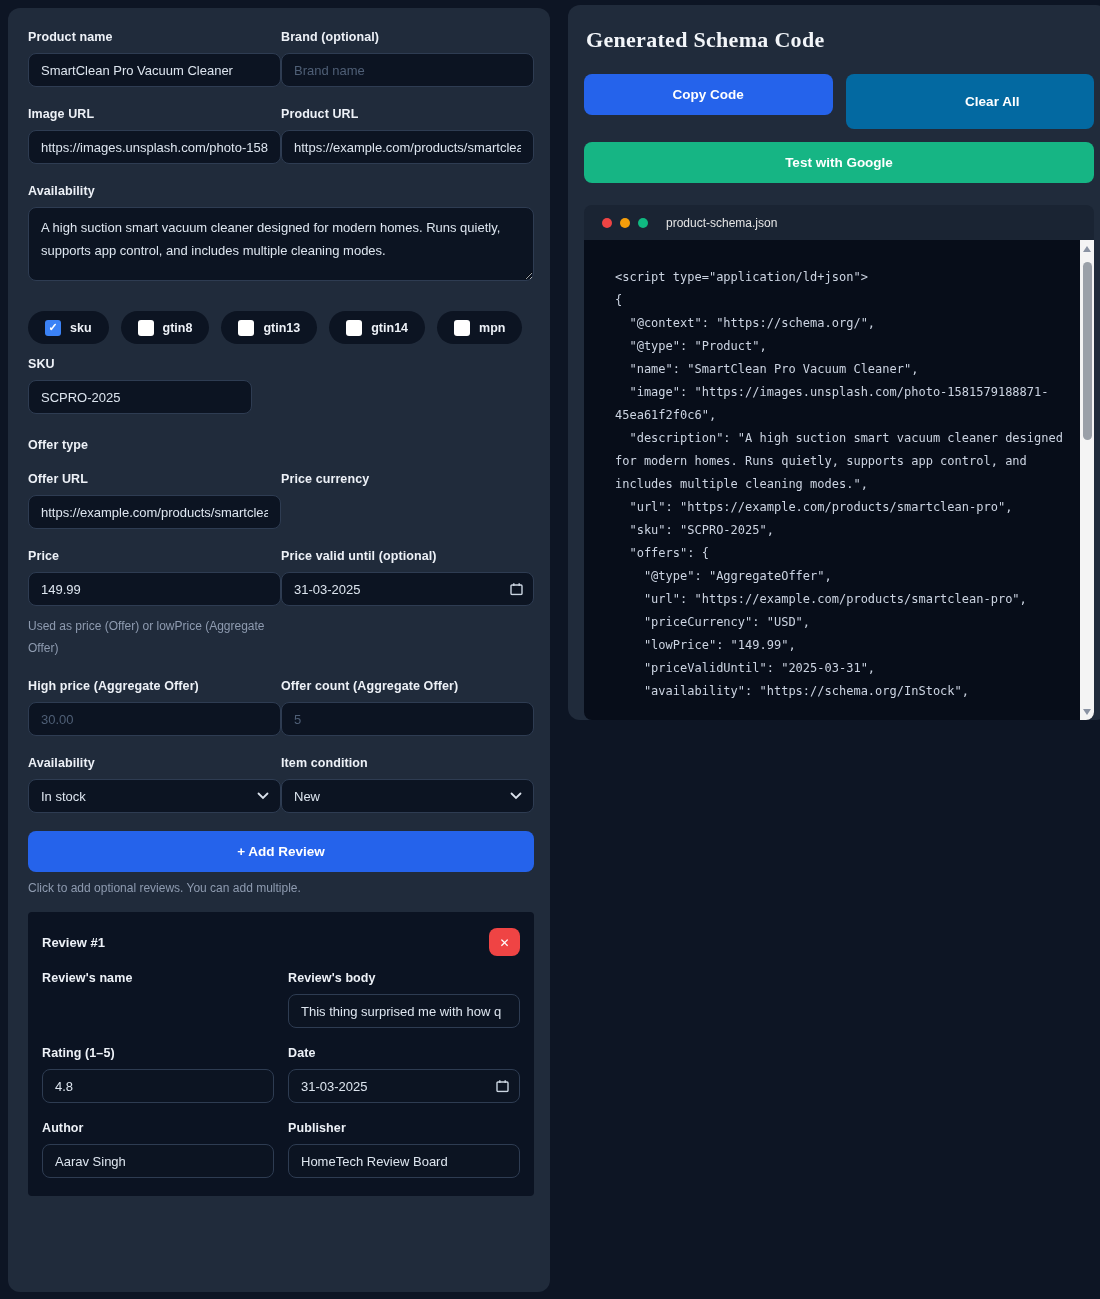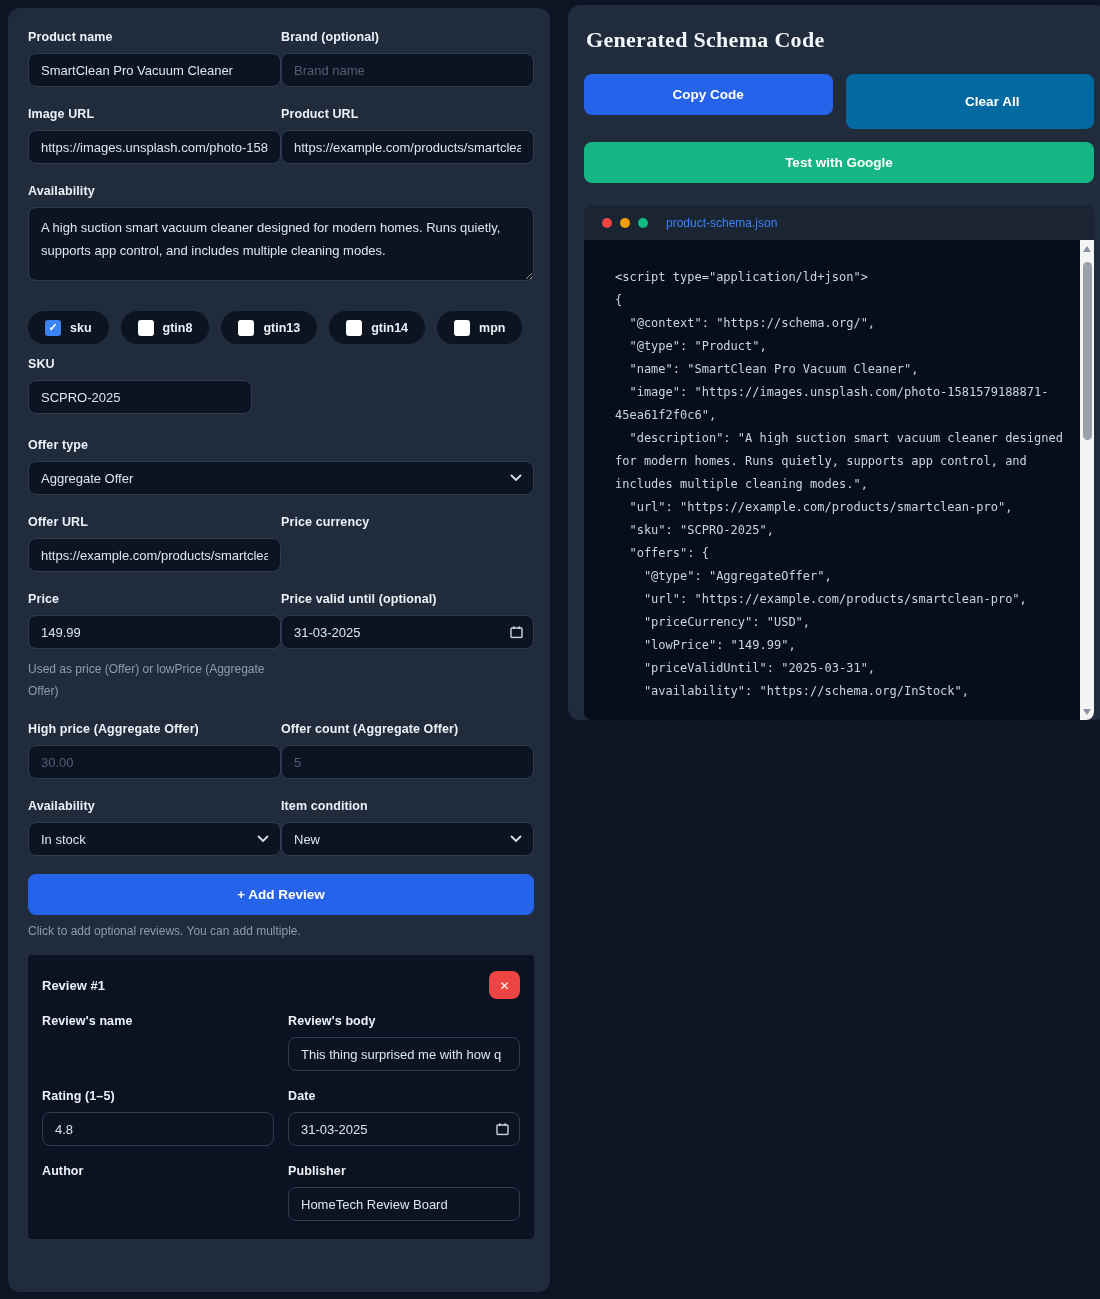--- a/index.html
+++ b/index.html
@@ -79,21 +79,21 @@
   .btn-row { display:grid; grid-template-columns:1fr 1fr; gap:13px; margin-bottom:13px; }
   .btn-copy { height:41px; background:#2563eb; }
   .btn-clear { height:55px; background:#0369a1;padding-left:45px; }
   .btn-test { width:100%; height:41px; background:#16b584; margin-bottom:22px; }
   .editor { border-radius:8px; overflow:hidden; height:515px; }
   .editor-head {
     height:35px; background:#1a2433; display:flex; align-items:center; padding:0 18px;
   }
   .dot { width:10px; height:10px; border-radius:50%; margin-right:8px; flex:0 0 auto; }
   .dot-red { background:#ef4444; } .dot-yellow { background:#f59e0b; } .dot-green { background:#10b981; }
-  .fname { font-size:12px; color:#3b82f6; margin-left:10px; }
+  .fname { font-size:12px; color:#e5e5e5; margin-left:10px; }
   .editor-body { position:relative; height:480px; background:#070d19; }
   pre.code {
     margin:0; padding:26px 48px 0 31px;
     font-family:"DejaVu Sans Mono", monospace; font-size:12px; line-height:23px;
     color:#ccd4e2; white-space:pre; overflow:hidden; height:100%;
   }
   
   .sbar { position:absolute; top:0; right:0; width:14px; height:100%; background:#f4f4f4; }
   .sarrow { position:absolute; left:0; width:14px; height:15px; display:flex; align-items:center; justify-content:center; }
   .sarrow.up { top:1px; } .sarrow.down { bottom:1px; }
@@ -160,30 +160,20 @@
       </div>
     </div>
 
     <div class="fgroup" style="margin-bottom:24px;">
       <label class="flabel">SKU</label>
       <input class="tinput half" value="SCPRO-2025" style="">
     </div>
 
     <div class="fgroup">
       <label class="flabel">Offer type</label>
-      <div class="select-wrap">
-        <div class="select-box">
-          <span>Aggregate Offer</span>
-        </div>
-        <span class="chev">
-          <svg width="12" height="8" viewBox="0 0 12 8">
-              <path d="M1.5 1.5 L6 6 L10.5 1.5" stroke="#dbe2ec" stroke-width="1.8" fill="none" stroke-linecap="round"></path>
-            </svg>
-        </span>
-      </div>
     </div>
 
     <div class="row2">
       <div class="fgroup">
         <label class="flabel">Offer URL</label>
         <input class="tinput" value="https://example.com/products/smartclean-pro" style="">
       </div>
       <div class="fgroup">
         <label class="flabel">Price currency</label>
       </div>
@@ -284,20 +274,21 @@
                   <line x1="3.8" y1="0.8" x2="3.8" y2="3.5" stroke="#cbd5e1" stroke-width="1.4"></line>
                   <line x1="9.2" y1="0.8" x2="9.2" y2="3.5" stroke="#cbd5e1" stroke-width="1.4"></line>
                 </svg>
             </span>
           </div>
         </div>
       </div>
       <div class="row2">
         <div class="fgroup">
           <label class="flabel">Author</label>
+          <input class="tinput" value="Aarav Singh" style="">
         </div>
         <div class="fgroup">
           <label class="flabel">Publisher</label>
           <input class="tinput" value="HomeTech Review Board" style="">
         </div>
       </div>
     </div>
 
   </section>
 

